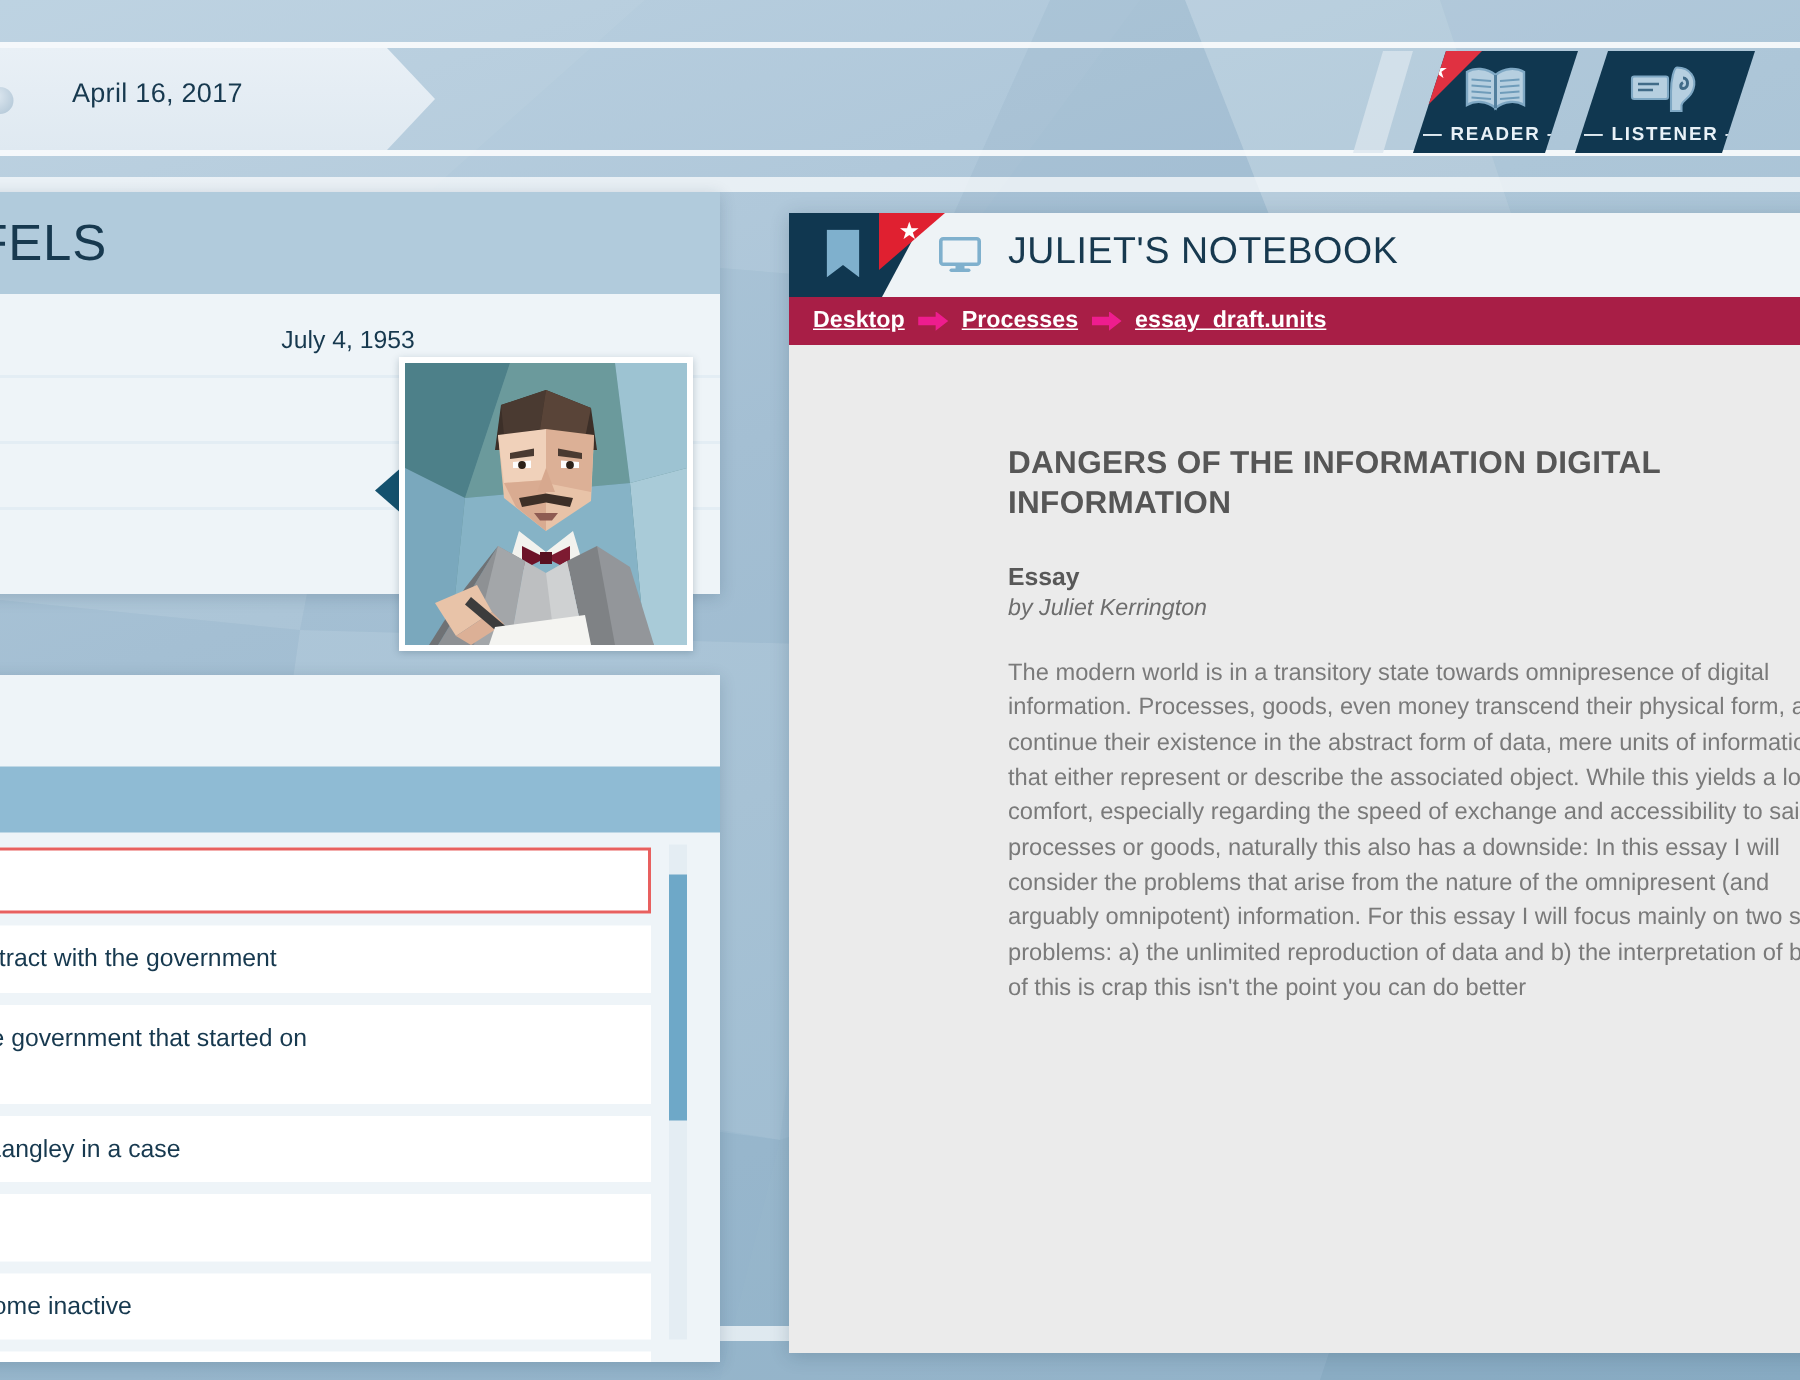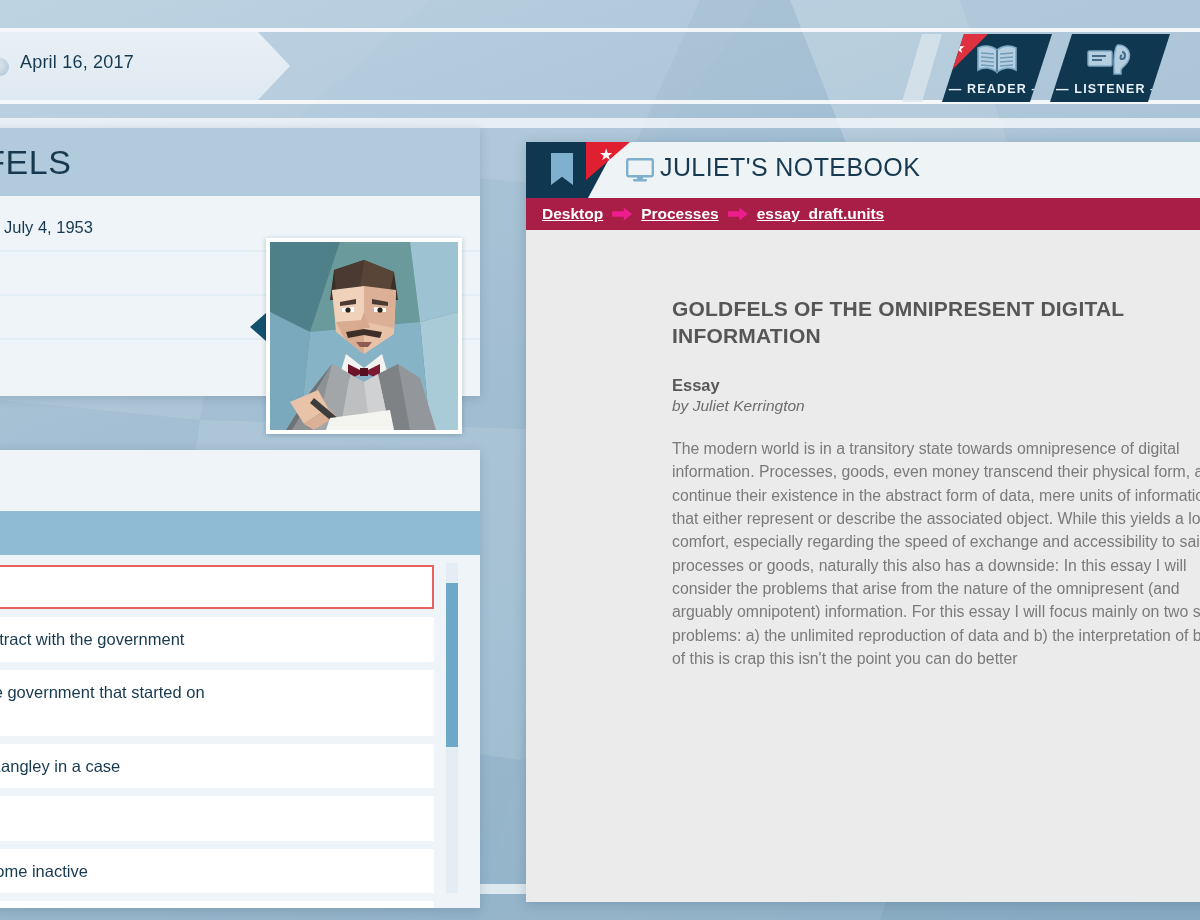--- a/index.html
+++ b/index.html
@@ -28,21 +28,21 @@
   .hud-rule-bot {
     position: absolute; left: 0; bottom: 0; width: 1200px; height: 4px;
     background: #ffffff; opacity: .85;
   }
   .hud-plate {
     position: absolute; left: 0; top: 4px; height: 68px; width: 290px;
     background: linear-gradient(180deg, #e9f0f6 0%, #dfe9f1 100%);
     clip-path: polygon(0 0, 258px 0, 290px 50%, 258px 100%, 0 100%);
   }
   .hud-date {
-    position: absolute; left: 20px; top: 52px;
+    position: absolute; left: 48px; top: 52px;
     font-size: 18px; color: #17394f; letter-spacing: .2px;
     z-index: 6;
   }
   .hud-knob {
     position: absolute; left: -9px; top: 58px;
     width: 18px; height: 18px; border-radius: 50%;
     background: radial-gradient(circle at 35% 35%, #dfe9f1, #adc3d4);
     z-index: 7;
   }
 
@@ -105,21 +105,21 @@
   }
   .dossier-body { position: relative; background: #eef4f8; padding: 8px 0 14px 0; }
   .info-row { display: flex; align-items: flex-start; min-height: 44px; padding: 0 0 0 0; }
   .info-row + .info-row { border-top: 2px solid #e3edf4; }
   .info-key {
     width: 214px; flex: 0 0 214px; padding: 12px 12px 12px 34px;
     font-size: 16px; font-weight: bold; color: #17394f;
   }
   .info-val {
     flex: 1 1 auto; padding: 12px 20px 12px 0;
-    font-size: 16.5px; color: #17394f; line-height: 1.35;
+    font-size: 16.5px; color: #17394f; line-height: 1.35; text-align: center;
   }
   .info-val.tall { min-height: 52px; }
   .portrait {
     position: absolute; right: 18px; top: 110px;
     width: 196px; height: 196px;
     background: #fff; padding: 4px;
     box-shadow: 0 1px 5px rgba(20,50,70,.25);
   }
   .portrait svg { display: block; }
   .portrait-notch {
@@ -190,21 +190,21 @@
     border-bottom: 38px solid transparent;
   }
   .nb-star {
     position: absolute; left: 73px; top: 5px;
     font-size: 16px; color: #ffffff; line-height: 1;
   }
   .nb-monitor {
     position: absolute; left: 100px; top: 16px; width: 28px; height: 24px;
   }
   .nb-title {
-    position: absolute; left: 134px; top: 11px;
+    position: absolute; left: 146px; top: 11px;
     font-size: 25px; color: #17394f; letter-spacing: .4px;
   }
   .nb-crumbs {
     height: 32px; background: #a81e46;
     display: flex; align-items: center; gap: 9px;
     padding-left: 16px;
     color: #ffffff; font-size: 15.5px; font-weight: bold;
   }
   .crumb { cursor: pointer; white-space: nowrap; text-decoration: underline; }
   .crumb-arrow {
@@ -426,18 +426,18 @@
 
   <div class="nb-crumbs">
     <span class="crumb">Desktop</span>
     <span class="crumb-arrow"></span>
     <span class="crumb">Processes</span>
     <span class="crumb-arrow"></span>
     <span class="crumb">essay_draft.units</span>
   </div>
 
   <div class="nb-page">
-    <div class="doc-title">GOLDFELS OF THE OMNIPRESENT DIGITAL INFORMATION</div>
+    <div class="doc-title">DANGERS OF THE INFORMATION DIGITAL INFORMATION</div>
     <div class="doc-kind">Essay</div>
     <div class="doc-byline">by Juliet Kerrington</div>
     <div class="doc-body">The modern world is in a transitory state towards omnipresence of digital information. Processes, goods, even money transcend their physical form, and continue their existence in the abstract form of data, mere units of information that either represent or describe the associated object. While this yields a lot of comfort, especially regarding the speed of exchange and accessibility to said processes or goods, naturally this also has a downside: In this essay I will consider the problems that arise from the nature of the omnipresent (and arguably omnipotent) information. For this essay I will focus mainly on two such problems: a) the unlimited reproduction of data and b) the interpretation of bits of this is crap this isn't the point you can do better</div>
   </div>
 </div>
 
 </body></html>

